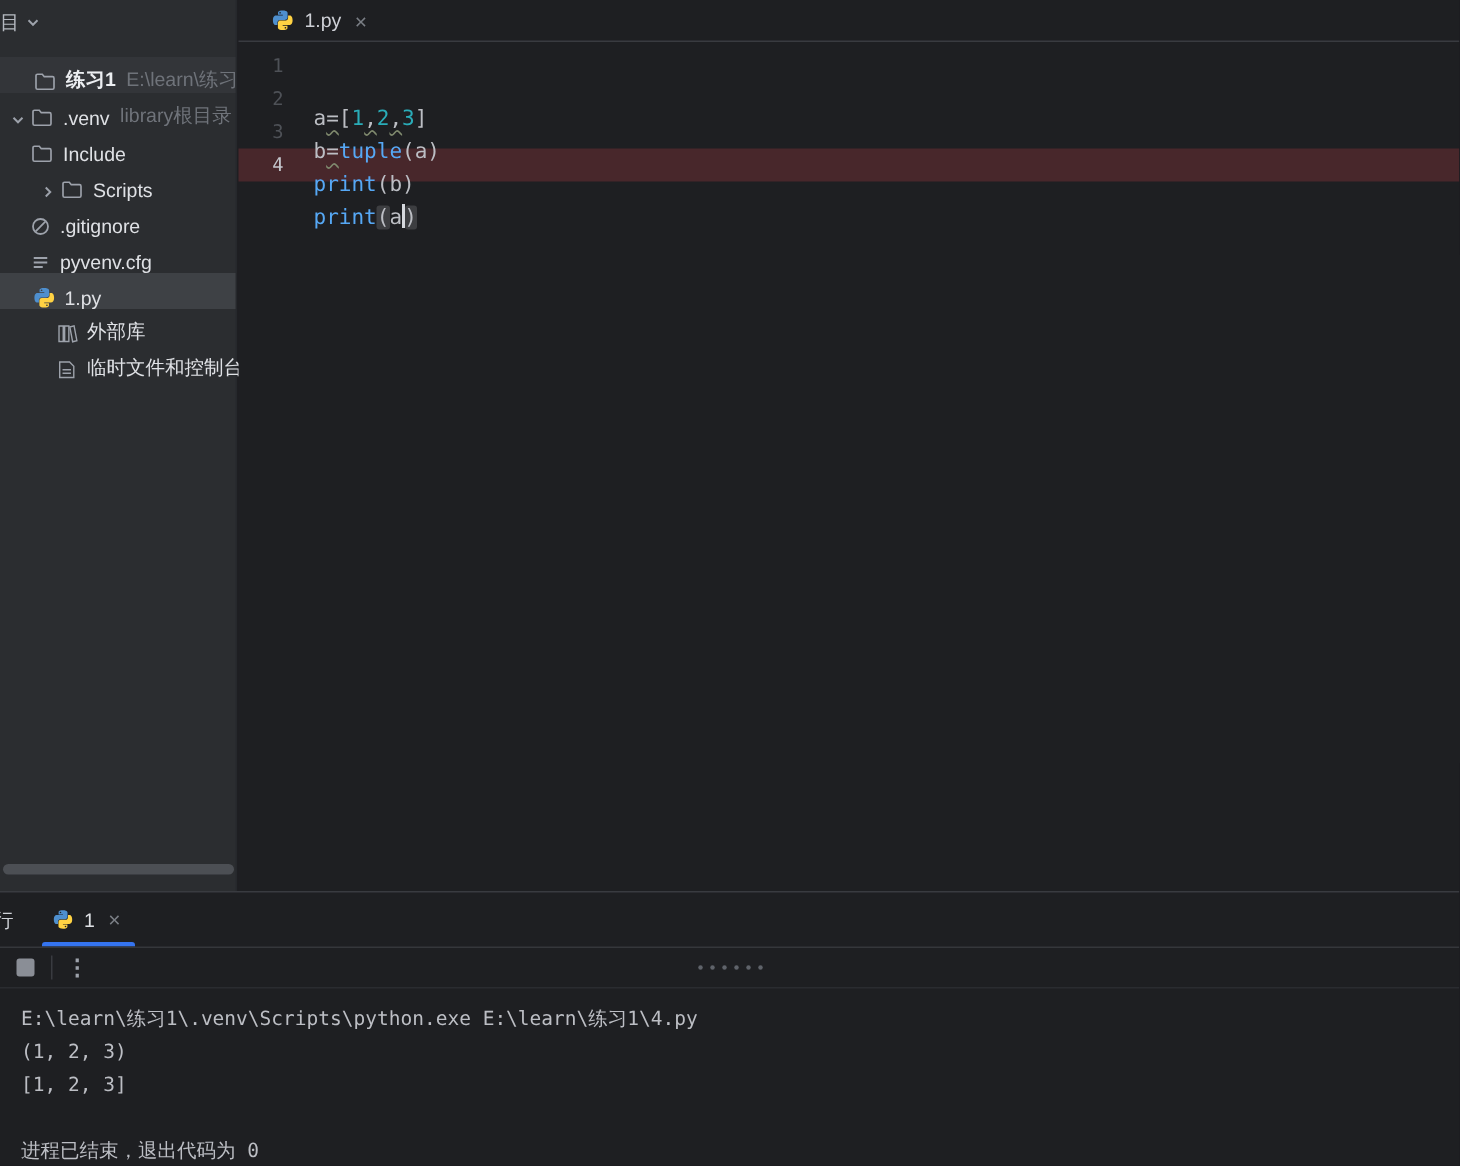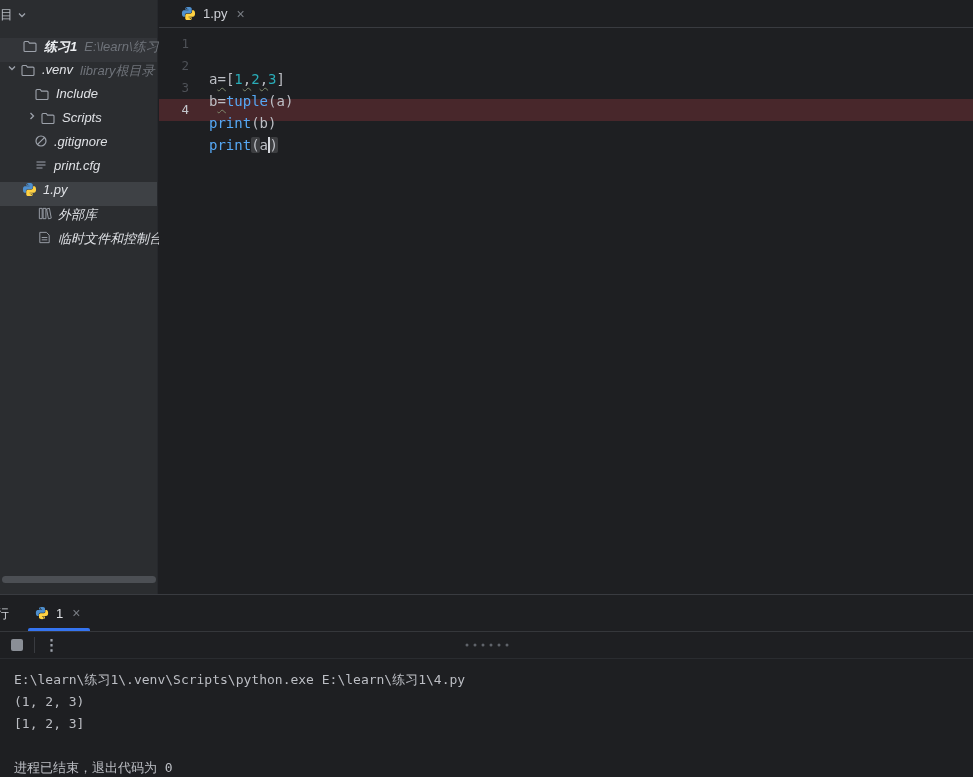--- a/index.html
+++ b/index.html
@@ -14,32 +14,32 @@
   
   .sidebar {
     position:absolute; left:0; top:0; width:158px; height:594px;
     background:#2b2d30; border-right:1px solid #26282c;
   }
   .sidebar-header { height:30px; display:flex; align-items:center; color:#b4b8bf; }
   .sidebar-header .clip-label { margin-left:-13px; white-space:nowrap; }
   .sidebar-header .chev { margin-left:3px; }
 
   .tree { position:absolute; top:38px; left:0; right:0; }
-  .row { height:24px; display:flex; align-items:flex-start; white-space:nowrap; cursor:default;font-style:italic; }
+  .row { height:24px; display:flex; align-items:flex-end; white-space:nowrap; cursor:default; }
   .row .chev { width:16px; flex:none; display:flex; justify-content:center; }
   .row .ticon { flex:none; margin-right:6px; display:flex; align-items:center; }
   .tname { color:#dfe1e5; }
   .tname.bold { font-weight:700; color:#eceef1; }
   .thint { color:#6f737a; margin-left:7px; }
   .row.softsel { background:#333539; }
   .row.sel { background:#3e4145; }
   .p-root  { padding-left:22px; }
   .p-venv  { padding-left:4px; }
   .p-child-chev { padding-left:24px; }
-  .p-child { padding-left:34px; }
+  .p-child { padding-left:20px; }
   .p-top   { padding-left:0;margin-left:37px; }
 
   .hscroll {
     position:absolute; left:2px; top:576px; width:154px; height:7px;
     background:#4c4f54; border-radius:4px;
   }
 
   
   .tabbar {
     position:absolute; left:159px; top:0; right:0; height:28px;
@@ -185,21 +185,21 @@
         </span>
         <span class="tname">.gitignore</span>
       </div>
 
       <div class="row p-child">
         <span class="ticon">
           <svg width="14" height="14" viewBox="0 0 14 14" fill="none">
               <path d="M2.5 4h9M2.5 7h9M2.5 10h6" stroke="#9da2ab" stroke-width="1.2"></path>
             </svg>
         </span>
-        <span class="tname">print.cfg</span>
+        <span class="tname">pyvenv.cfg</span>
       </div>
 
       <div class="row sel p-root">
         <span class="ticon">
           <svg width="15" height="15" viewBox="0 0 32 32">
               <path fill="#4e8fce" d="M15.9 2c-7 0-6.6 3-6.6 3v3.2h6.8v1H6.6S2 8.7 2 15.9c0 7.2 4 6.9 4 6.9h2.4v-3.3s-.1-4 4-4h6.7s3.8.1 3.8-3.7V5.8S23.5 2 15.9 2zm-3.7 2.1a1.2 1.2 0 1 1 0 2.4 1.2 1.2 0 0 1 0-2.4z"></path>
               <path fill="#ffd243" d="M16.1 30c7 0 6.6-3 6.6-3v-3.2h-6.8v-1h9.5s4.6.5 4.6-6.7c0-7.2-4-6.9-4-6.9h-2.4v3.3s.1 4-4 4h-6.7s-3.8-.1-3.8 3.7v6.2S8.5 30 16.1 30zm3.7-2.1a1.2 1.2 0 1 1 0-2.4 1.2 1.2 0 0 1 0 2.4z"></path>
             </svg>
         </span>
         <span class="tname">1.py</span>

